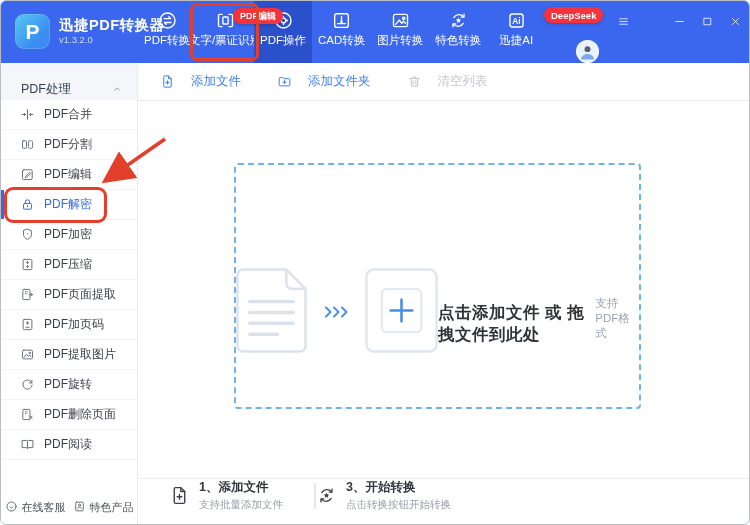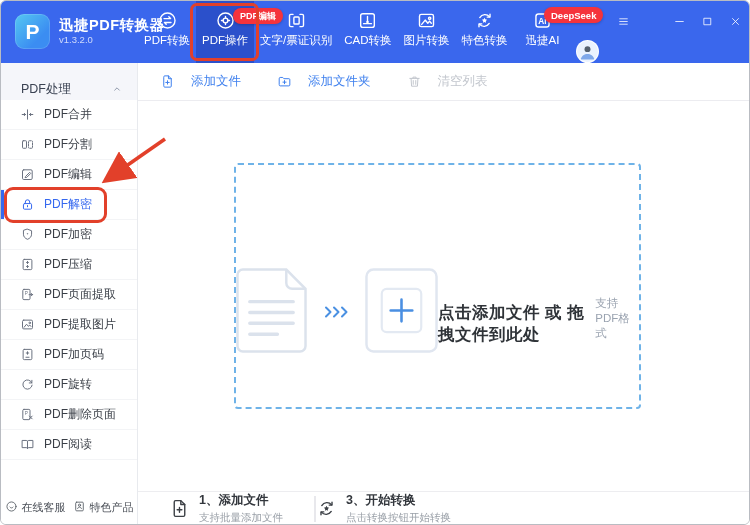--- a/index.html
+++ b/index.html
@@ -70,21 +70,21 @@
   .content{position:absolute;left:137px;top:100px;width:613px;height:377px;background:#fff;}
   .dropzone{position:absolute;left:96px;top:62px;width:407px;height:246px;border:2px dashed #6fb3e8;
             border-radius:4px;background:#fff;display:flex;flex-direction:row;align-items:center;
             padding-top:53px;cursor:pointer;}
   .dz-icons{display:flex;align-items:center;gap:17px;}
   .dz-main-text{margin-top:22px;font-size:16.5px;font-weight:600;color:#2f3338;letter-spacing:.5px;}
   .dz-sub-text{margin-top:12px;font-size:11.5px;color:#9aa3b0;}
 
   
   .steps{position:absolute;left:137px;top:477px;width:613px;height:34px;background:#fff;
-         border-top:1px solid #ededf0;display:flex;align-items:center;margin-top:13px;}
+         border-top:1px solid #ededf0;display:flex;align-items:center;}
   .step{display:flex;align-items:center;justify-content:center;gap:9px;height:100%;}
   .step:nth-of-type(1){width:176px;}
   .step:nth-of-type(2){width:206px;}
   .step:nth-of-type(3){width:227px;}
   .step-divider{width:1px;height:26px;background:#e8e8ec;}
   .step .icn{width:21px;height:21px;color:#3c4046;}
   .step-text{display:flex;flex-direction:column;line-height:1.25;}
   .step-title{font-size:12.5px;font-weight:600;color:#33373d;white-space:nowrap;}
   .step-sub{font-size:10.5px;color:#9aa0a8;margin-top:2px;white-space:nowrap;}
 
@@ -114,38 +114,38 @@
 
     <div class="nav-item">
           <span class="icn">
             <svg viewBox="0 0 24 24" fill="none" stroke="currentColor" stroke-width="1.6" stroke-linecap="round" stroke-linejoin="round">
               <circle cx="12" cy="12" r="8.6"></circle>
               <path d="M8 9.8h7.5m0 0-2-2M16 14.2H8.5m0 0 2 2"></path>
             </svg>
           </span>
           <span class="nav-label">PDF转换</span>
         </div>
+        <div class="nav-item">
+          <span class="icn">
+            <svg viewBox="0 0 24 24" fill="none" stroke="currentColor" stroke-width="1.6" stroke-linecap="round" stroke-linejoin="round">
+              <path d="M8 5H5.5A1.5 1.5 0 0 0 4 6.5v11A1.5 1.5 0 0 0 5.5 19H8M16 5h2.5A1.5 1.5 0 0 1 20 6.5v11a1.5 1.5 0 0 1-1.5 1.5H16"></path>
+              <rect x="9" y="8" width="6" height="8" rx="1"></rect>
+            </svg>
+          </span>
+          <span class="nav-label">文字/票证识别</span>
+        </div>
         <div class="nav-item selected">
           <span class="icn">
             <svg viewBox="0 0 24 24" fill="none" stroke="currentColor" stroke-width="1.6" stroke-linecap="round" stroke-linejoin="round">
               <circle cx="12" cy="12" r="8.6"></circle>
               <circle cx="12" cy="12" r="2.7"></circle>
               <path d="M12 7.4v1.7M12 14.9v1.7M7.4 12h1.7M14.9 12h1.7"></path>
             </svg>
           </span>
           <span class="nav-label">PDF操作</span>
-        </div>
-        <div class="nav-item">
-          <span class="icn">
-            <svg viewBox="0 0 24 24" fill="none" stroke="currentColor" stroke-width="1.6" stroke-linecap="round" stroke-linejoin="round">
-              <path d="M8 5H5.5A1.5 1.5 0 0 0 4 6.5v11A1.5 1.5 0 0 0 5.5 19H8M16 5h2.5A1.5 1.5 0 0 1 20 6.5v11a1.5 1.5 0 0 1-1.5 1.5H16"></path>
-              <rect x="9" y="8" width="6" height="8" rx="1"></rect>
-            </svg>
-          </span>
-          <span class="nav-label">文字/票证识别</span>
         </div>
         <div class="nav-item">
           <span class="icn">
             <svg viewBox="0 0 24 24" fill="none" stroke="currentColor" stroke-width="1.6" stroke-linecap="round" stroke-linejoin="round">
               <rect x="4.2" y="4.2" width="15.6" height="15.6" rx="2.5"></rect>
               <path d="M12 7.5v6M7.5 15.6h9"></path>
               <circle cx="12" cy="13.7" r="1.5" fill="currentColor" stroke="none"></circle>
             </svg>
           </span>
           <span class="nav-label">CAD转换</span>
@@ -328,35 +328,35 @@
               <rect x="4.5" y="3.8" width="11.5" height="16.4" rx="1.8"></rect>
               <path d="M14.5 12.2h5.5m0 0-2-2m2 2-2 2"></path>
               <text x="10.2" y="13.4" text-anchor="middle" font-size="7.5" fill="currentColor" stroke="none" font-family="Liberation Sans, sans-serif">P</text>
             </svg>
           </span>
           <span>PDF页面提取</span>
         </div>
         <div class="side-item">
           <span class="icn">
             <svg viewBox="0 0 24 24" fill="none" stroke="currentColor" stroke-width="1.6" stroke-linecap="round" stroke-linejoin="round">
+              <rect x="5" y="3.8" width="14" height="16.4" rx="1.8"></rect>
+              <path d="M12 7.6v4M10 9.6h4M9.5 16.4h5"></path>
+            </svg>
+          </span>
+          <span>PDF加页码</span>
+        </div>
+        <div class="side-item">
+          <span class="icn">
+            <svg viewBox="0 0 24 24" fill="none" stroke="currentColor" stroke-width="1.6" stroke-linecap="round" stroke-linejoin="round">
               <rect x="4" y="5" width="16" height="14" rx="2"></rect>
               <circle cx="15.6" cy="9.4" r="1.3"></circle>
               <path d="m6.5 16.5 4-5 3 3.6 2-2.4 2 2.4"></path>
             </svg>
           </span>
           <span>PDF提取图片</span>
-        </div>
-        <div class="side-item">
-          <span class="icn">
-            <svg viewBox="0 0 24 24" fill="none" stroke="currentColor" stroke-width="1.6" stroke-linecap="round" stroke-linejoin="round">
-              <rect x="5" y="3.8" width="14" height="16.4" rx="1.8"></rect>
-              <path d="M12 7.6v4M10 9.6h4M9.5 16.4h5"></path>
-            </svg>
-          </span>
-          <span>PDF加页码</span>
         </div>
         <div class="side-item">
           <span class="icn">
             <svg viewBox="0 0 24 24" fill="none" stroke="currentColor" stroke-width="1.6" stroke-linecap="round" stroke-linejoin="round">
               <path d="M19 5.3v4.2h-4.2"></path>
               <path d="M19 9.5A7.4 7.4 0 1 0 19.4 13"></path>
             </svg>
           </span>
           <span>PDF旋转</span>
         </div>

